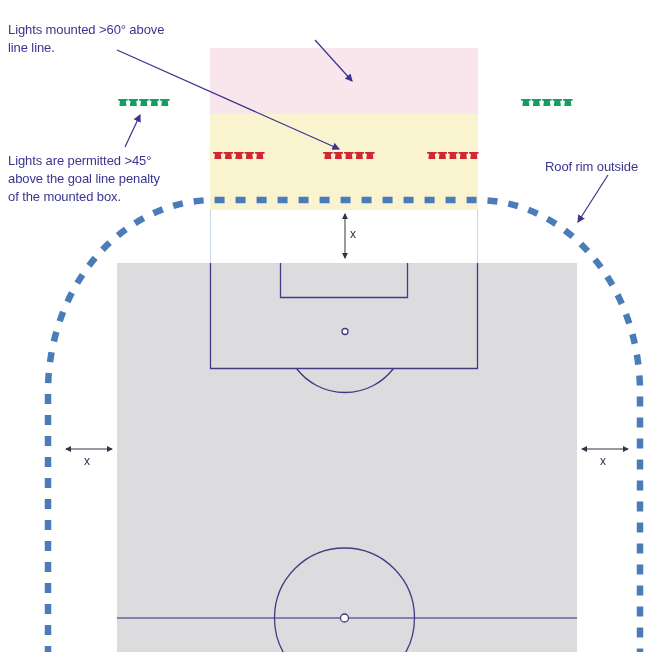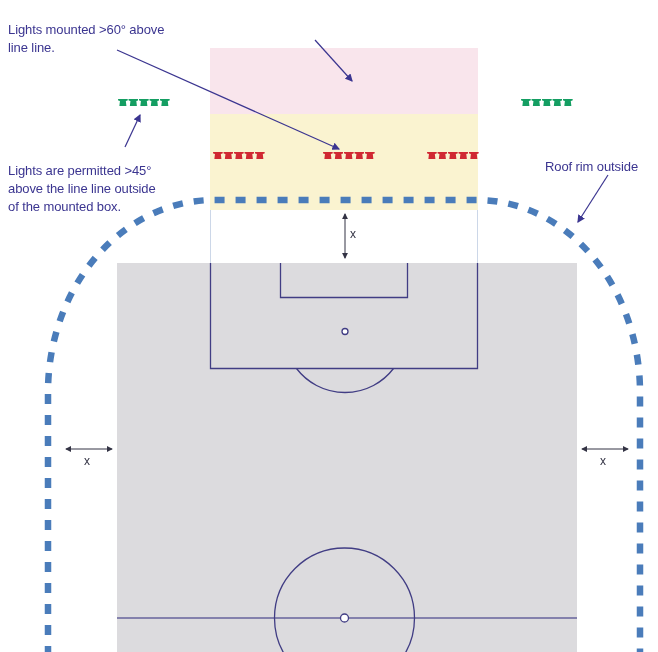--- a/index.html
+++ b/index.html
@@ -79,23 +79,23 @@
     </div>
 
   <div class="note" style="left:8px;top:21px;width:190px;">
     <span>Lights mounted &gt;60° above</span>
     <span>line line.</span>
   </div>
 
   <div class="note" style="left:310px;top:2px;width:250px;">
   </div>
 
-  <div class="note" style="left:8px;top:152px;width:200px;margin-top:10px;">
+  <div class="note" style="left:8px;top:152px;width:200px;">
     <span>Lights are permitted &gt;45°</span>
-    <span>above the line line outside</span>
+    <span>above the goal line penalty</span>
     <span>of the mounted box.</span>
   </div>
 
   <div class="note" style="left:545px;top:158px;width:110px;">
     <span>Roof rim outside</span>
   </div>
 
   <div class="dimlabel" style="left:350px;top:228px;">x</div>
   <div class="dimlabel" style="left:84px;top:455px;">x</div>
   <div class="dimlabel" style="left:600px;top:455px;">x</div>

